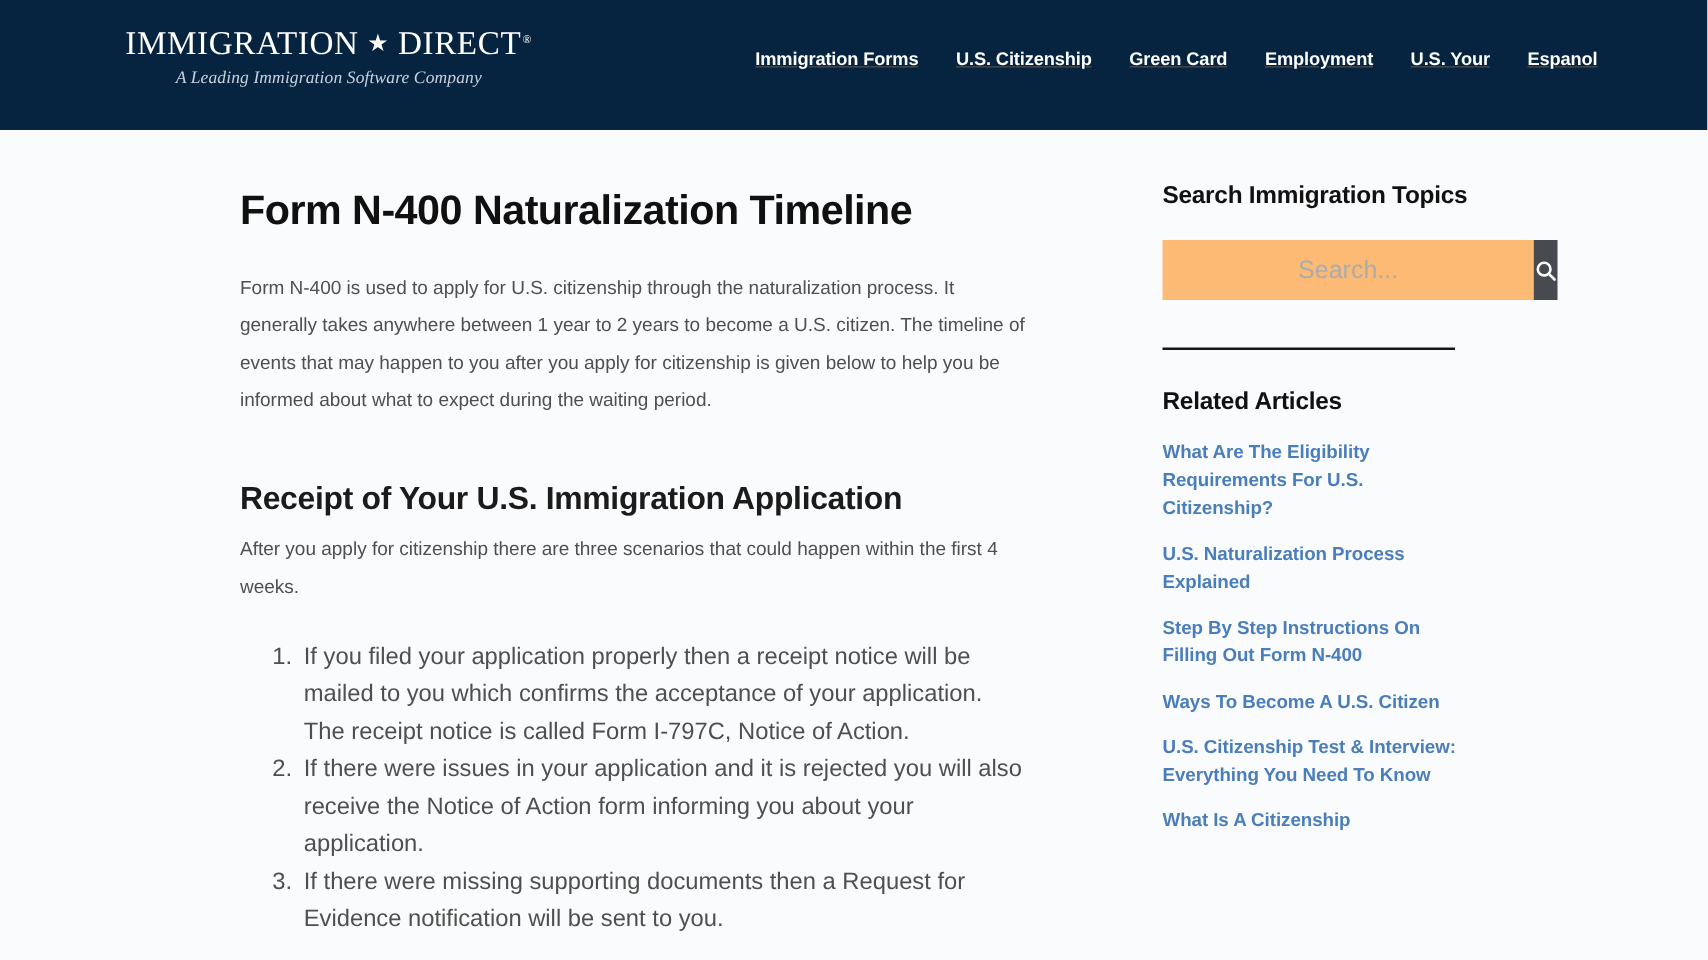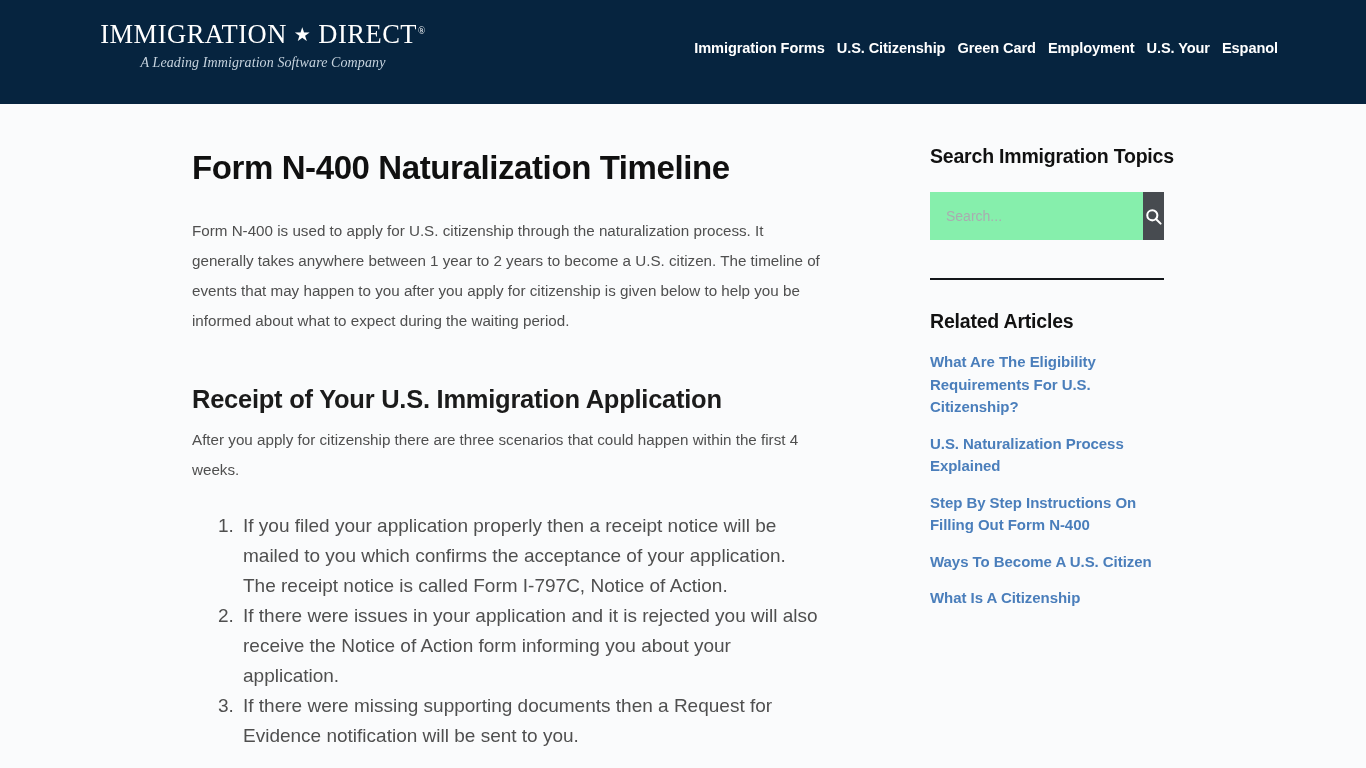--- a/index.html
+++ b/index.html
@@ -69,21 +69,22 @@
     margin-top: 7px;
     letter-spacing: 0.1px;
     white-space: nowrap;
   }
 
   .main-nav {
     position: absolute;
     right: 88px;
     top: 40px;
     display: flex;
-    gap: 12px;
+    gap: 30px;
+    text-decoration: underline;
   }
   .main-nav a {
     color: #ffffff;
     font-size: 14.6px;
     font-weight: bold;
     text-decoration: none;
     white-space: nowrap;
     letter-spacing: -0.1px;
   }
 
@@ -166,25 +167,26 @@
   .search-row {
     display: flex;
     margin-top: 26px;
     height: 48px;
     width: 234px;
   }
   .search-input {
     flex: 1;
     border: none;
     outline: none;
-    background: #86efac;
+    background: #fdba74;
     font-family: "Liberation Sans", sans-serif;
-    font-size: 14px;
+    font-size: 20px;
     color: #4f4f4f;
     padding: 0 16px;
+    text-align: center;
   }
   .search-input::placeholder { color: #a9acb0; }
 
   .search-btn {
     width: 59px;
     background: #474b50;
     border: none;
     cursor: pointer;
     display: flex;
     align-items: center;
@@ -292,19 +294,22 @@
       <li>
           <a href="#">U.S. Naturalization Process Explained</a>
         </li>
       <li>
           <a href="#">Step By Step Instructions On Filling Out Form N-400</a>
         </li>
       <li>
           <a href="#">Ways To Become A U.S. Citizen</a>
         </li>
       <li>
+          <a href="#">U.S. Citizenship Test &amp; Interview: Everything You Need To Know</a>
+        </li>
+      <li>
           <a href="#">What Is A Citizenship</a>
         </li>
     </ul>
 
   </aside>
 
 </div>
 
 </body></html>

